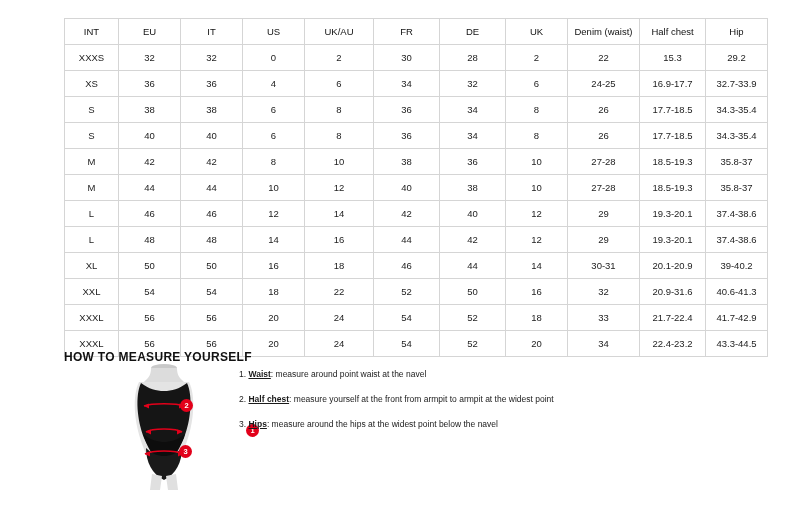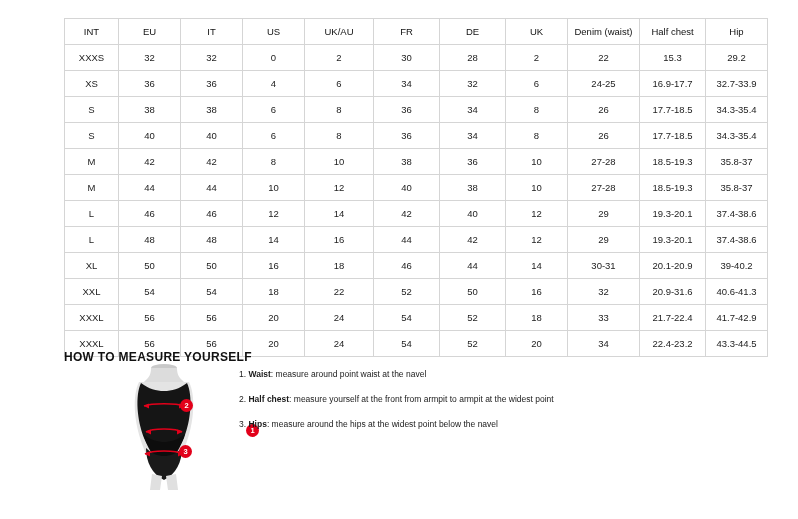--- a/index.html
+++ b/index.html
@@ -94,20 +94,21 @@
   }
   .note {
     font-size: 8.5px;
     color: #1a1a1a;
     line-height: 12px;
     margin-bottom: 13px;
     white-space: nowrap;
   }
   .note b {
     font-weight: bold;
+    text-decoration: underline;
   }
   .bullet {
     position: absolute;
     width: 13px;
     height: 13px;
     border-radius: 50%;
     background: #e2001a;
     color: #ffffff;
     font-size: 7.5px;
     line-height: 13px;

